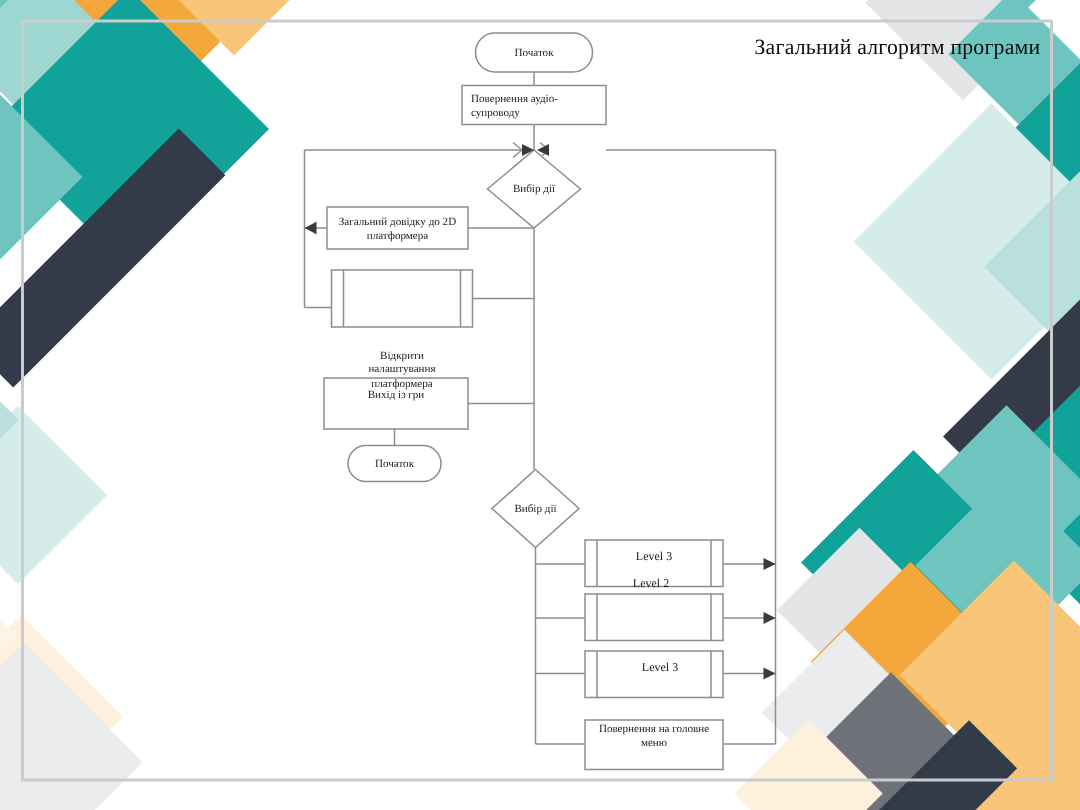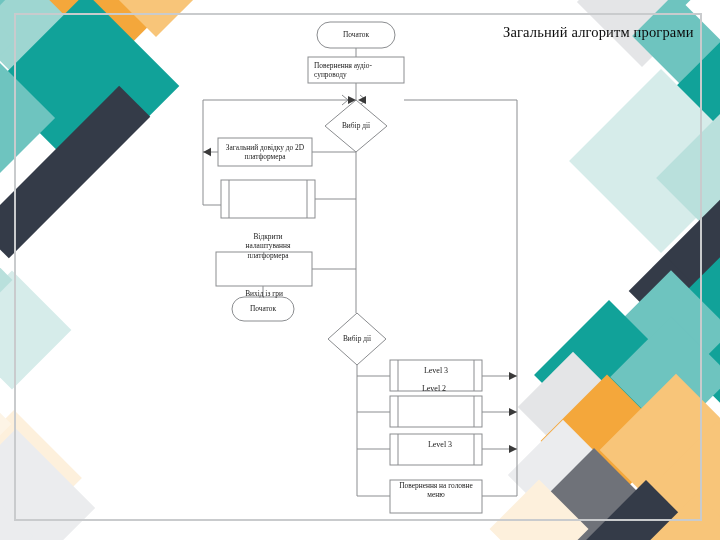--- a/index.html
+++ b/index.html
@@ -212,21 +212,21 @@
       <path d="M211,148 L203,152 L211,156 z"></path>
     </g>
   </svg>
 
   <div>
     <div class="nodelabel" style="left:317px; top:22px;  width:78px;  height:26px;">Початок</div>
     <div class="nodelabel" style="left:311px; top:57px;  width:90px;  height:26px; justify-content:flex-start; text-align:left; padding-left:3px;">Повернення аудіо-супроводу</div>
     <div class="nodelabel" style="left:337px; top:112px; width:38px;  height:28px;">Вибір дії</div>
     <div class="nodelabel" style="left:222px; top:138px; width:86px;  height:28px;">Загальний довідку до 2D платформера</div>
     <div class="nodelabel" style="left:232px; top:184px; width:72px;  height:38px;margin-top:43px;">Відкрити налаштування платформера</div>
-    <div class="nodelabel" style="left:216px; top:256px; width:96px;  height:14px;margin-top:31px;">Вихід із гри</div>
+    <div class="nodelabel" style="left:216px; top:256px; width:96px;  height:14px;">Вихід із гри</div>
     <div class="nodelabel" style="left:232px; top:297px; width:62px;  height:24px;">Початок</div>
     <div class="nodelabel" style="left:338px; top:325px; width:38px;  height:28px;">Вибір дії</div>
     <div class="nodelabel" style="left:400px; top:360px; width:72px;  height:22px; font-size:8px;">Level 3</div>
     <div class="nodelabel" style="left:400px; top:378px; width:68px;  height:22px; font-size:8px;">Level 2</div>
     <div class="nodelabel" style="left:400px; top:434px; width:80px;  height:22px; font-size:8px;">Level 3</div>
     <div class="nodelabel" style="left:394px; top:480px; width:84px;  height:20px;">Повернення на головне меню</div>
   </div>
 
 </div>
 

